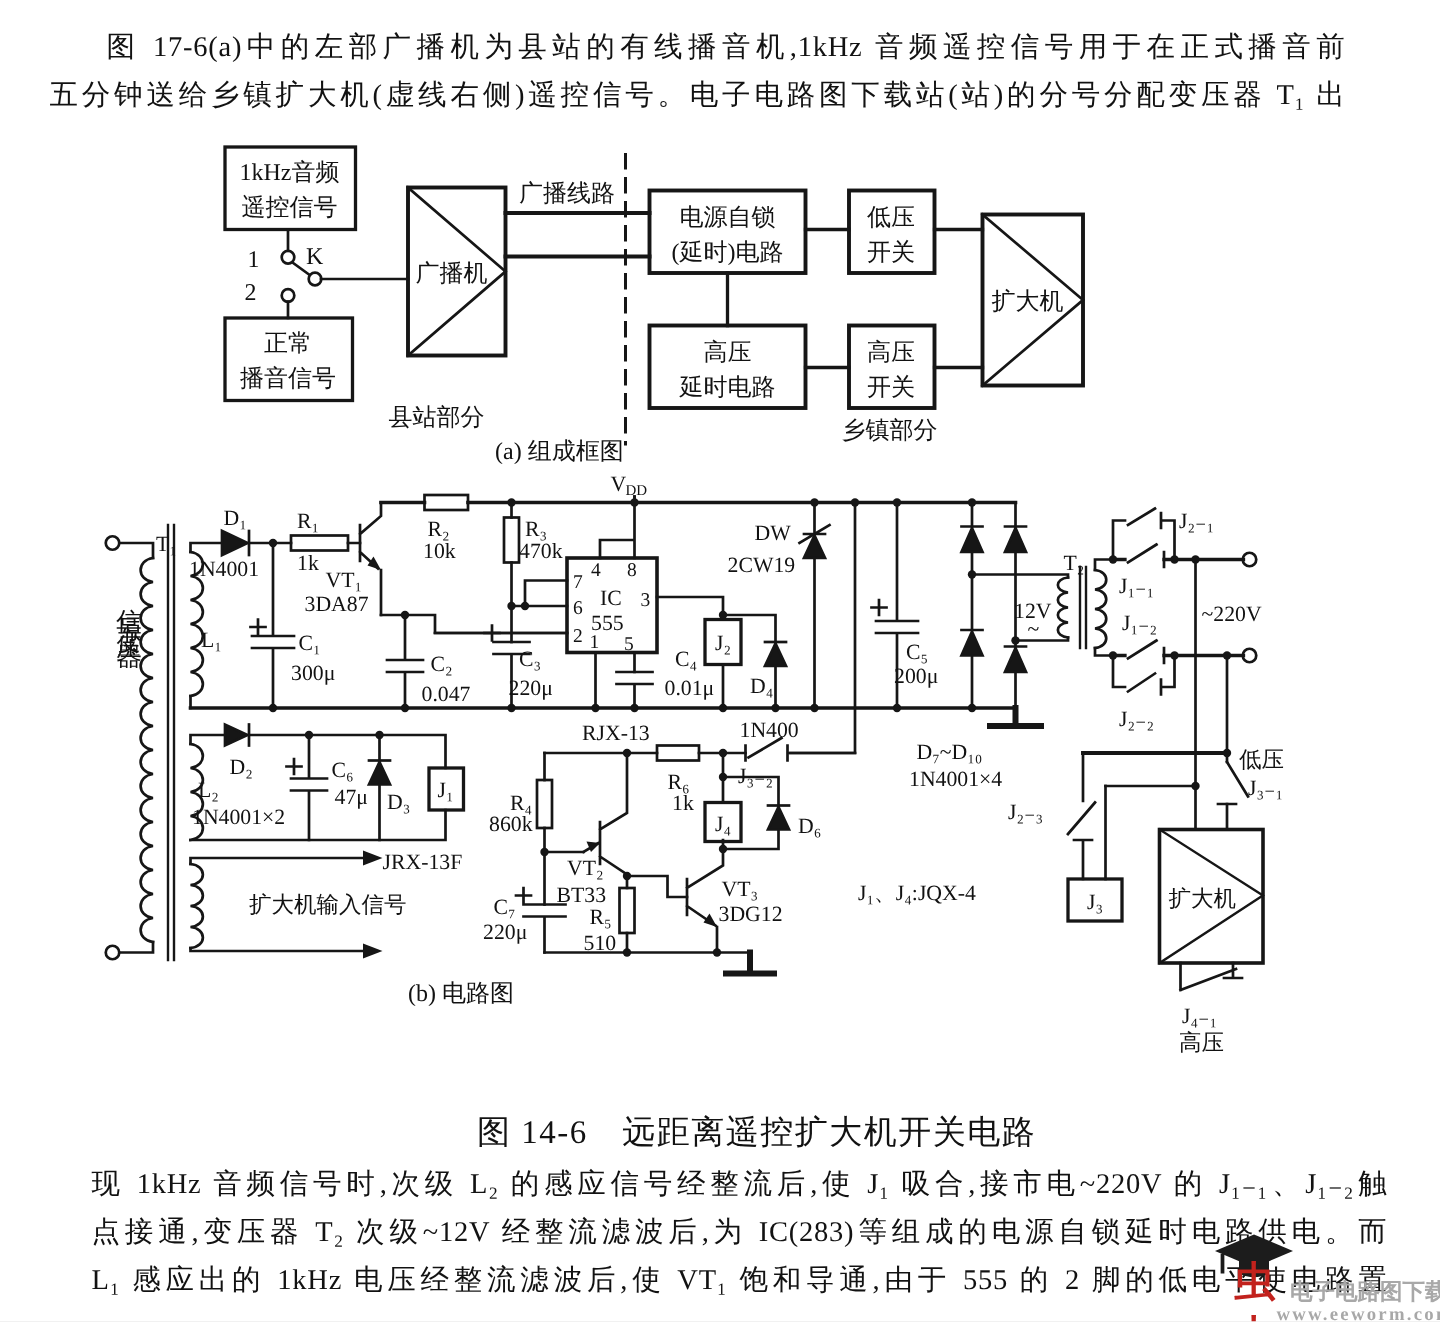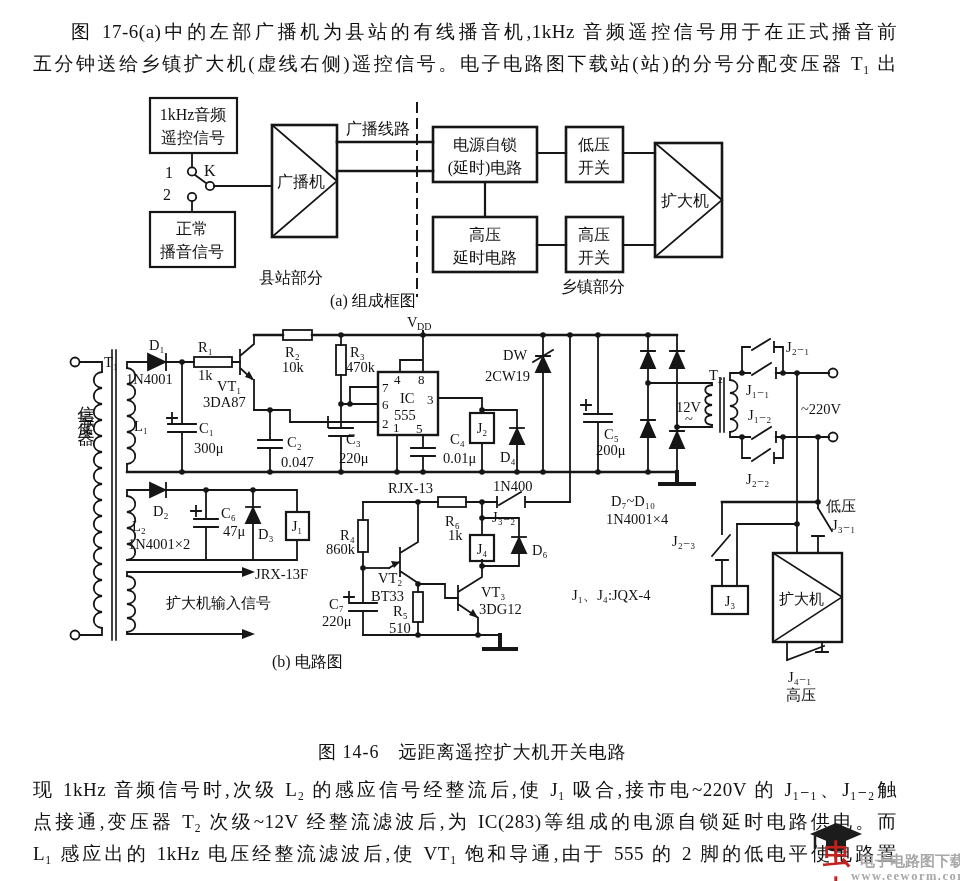--- a/index.html
+++ b/index.html
@@ -3,22 +3,22 @@
 <meta charset="utf-8">
 <style>
   html,body{margin:0;padding:0;background:#e8e8e8;}
   .page{position:relative;width:960px;height:881px;background:#ffffff;overflow:hidden;
         font-family:"Liberation Serif","DejaVu Serif",serif;color:#121212;}
   .para{position:absolute;left:33px;width:864px;font-size:19px;line-height:31.5px;
         letter-spacing:.5px;}
   .para .ln{text-align:justify;text-align-last:justify;white-space:normal;}
   .para-top{top:16px;}
   .para-top .ln:first-child{text-indent:38px;}
-  .para-bottom{top:774px;line-height:32px;}
-  .fig-caption{position:absolute;left:318px;top:740px;font-size:18px;letter-spacing:1px;}
+  .para-bottom{top:774px;line-height:32px;margin-left:28px;}
+  .fig-caption{position:absolute;left:318px;top:740px;font-size:22px;letter-spacing:1px;}
   svg text{fill:#121212;font-family:"Liberation Serif","DejaVu Serif",serif;}
   .lb{font-size:14.5px;}
   .lbs{font-size:13px;}
   .cjk{font-size:15px;}
   .big{font-size:16px;}
   .sub{font-size:10px;}
   .mid{text-anchor:middle;}
   .vtx{writing-mode:vertical-rl;letter-spacing:6px;font-size:17px;}
   .wm{position:absolute;pointer-events:none;}
   .wm-red{position:absolute;left:823px;top:836px;font-size:27px;font-weight:bold;

